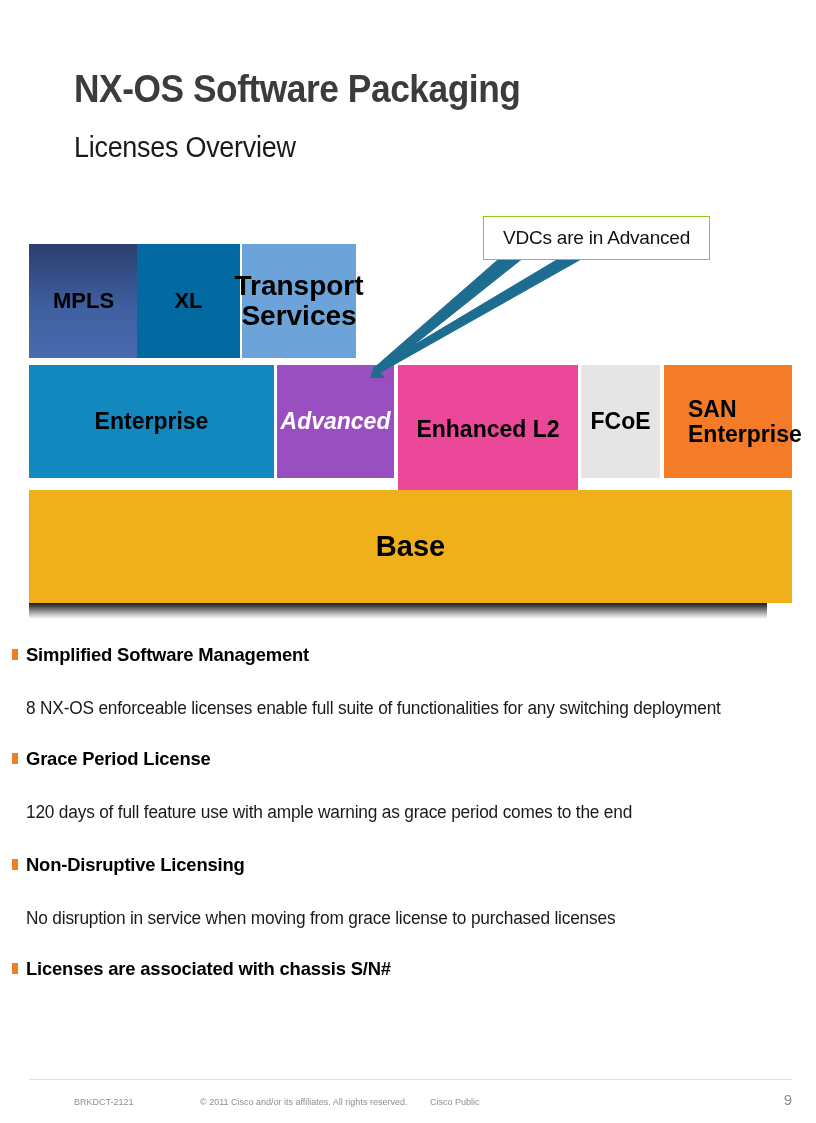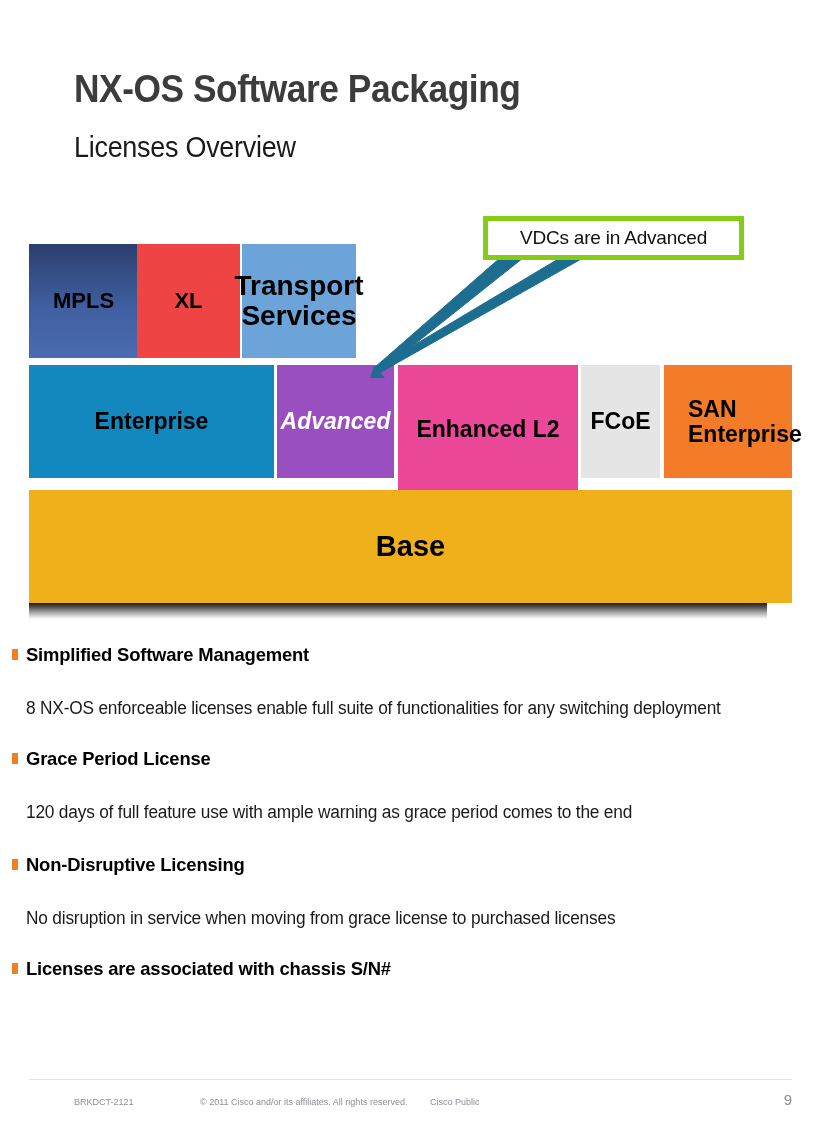--- a/index.html
+++ b/index.html
@@ -67,21 +67,21 @@
     box-sizing: border-box;
   }
   
   #blk-mpls {
     left: 29px; top: 244px; width: 109px; height: 114px;
     background: linear-gradient(180deg, #2b3f6e 0%, #3f5fa0 55%, #4a6bb0 100%);
     font-size: 22px;
   }
   #blk-xl {
     left: 137px; top: 244px; width: 103px; height: 114px;
-    background: #ef4444;
+    background: #0369a1;
     font-size: 22px;
   }
   #blk-transport {
     left: 242px; top: 244px; width: 114px; height: 114px;
     background: #6ca3d8;
     font-size: 28px;
     padding: 0 4px;
   }
   
   #blk-enterprise {
@@ -127,24 +127,24 @@
     width: 738px;
     height: 16px;
     background: linear-gradient(180deg,
        #1c1c1c 0%, #4a4a4a 22%, #8a8a8a 48%, #c4c4c4 72%, #ebebeb 90%, #ffffff 100%);
   }
   
   .callout-box {
     position: absolute;
     left: 483px;
     top: 216px;
-    width: 261px;
+    width: 227px;
     height: 44px;
     background: #ffffff;
-    border: 5px solid #84cc16;
+    border: 1px solid #84cc16;
     box-sizing: border-box;
     display: flex;
     align-items: center;
     justify-content: center;
     font-size: 19px;
     color: #111111;
     letter-spacing: -0.2px;
     z-index: 6;
   }
   .callout-svg {

